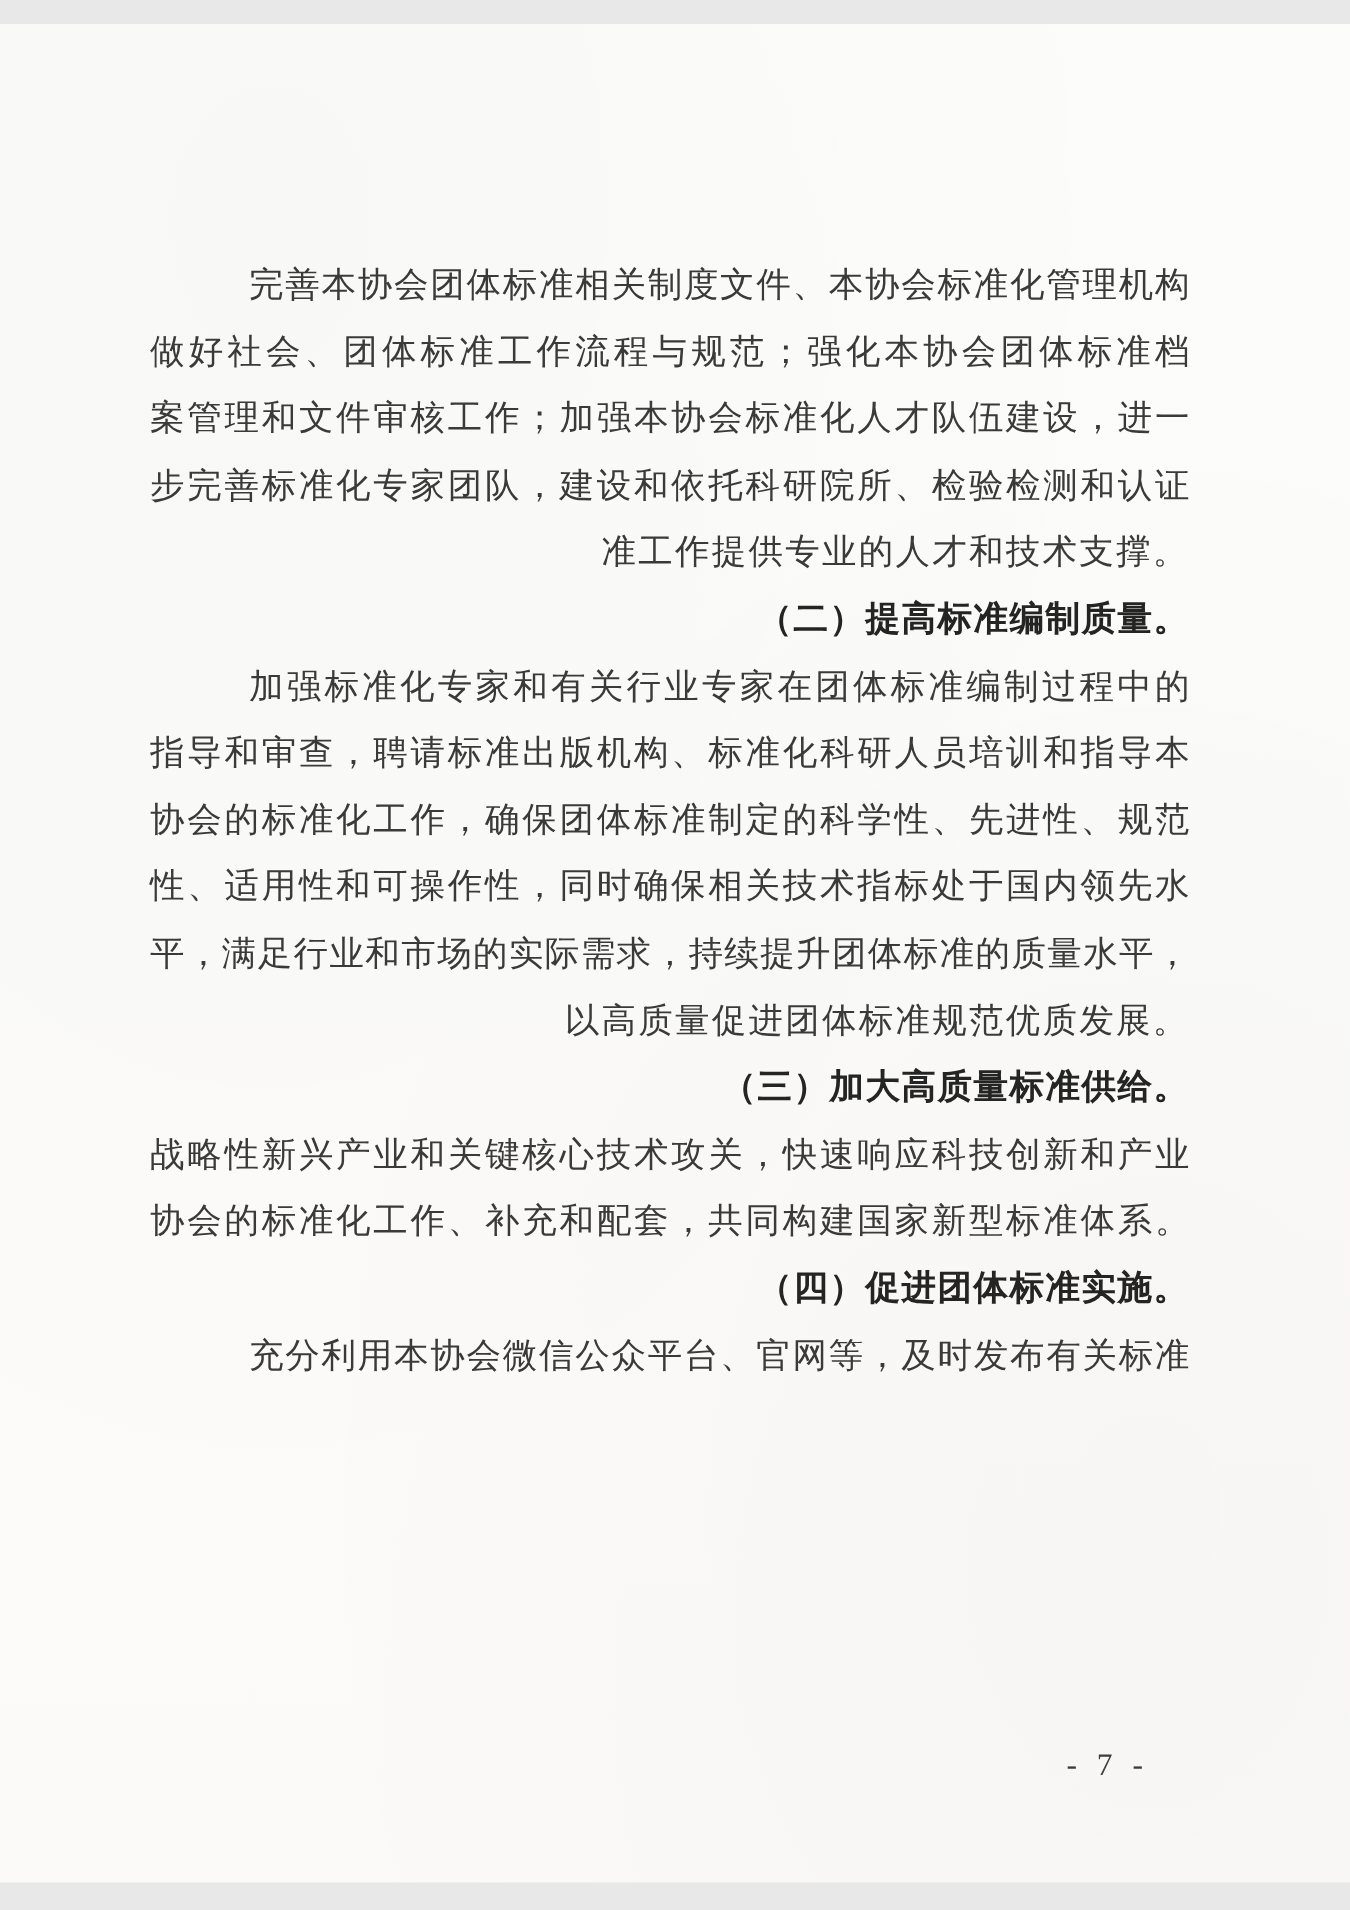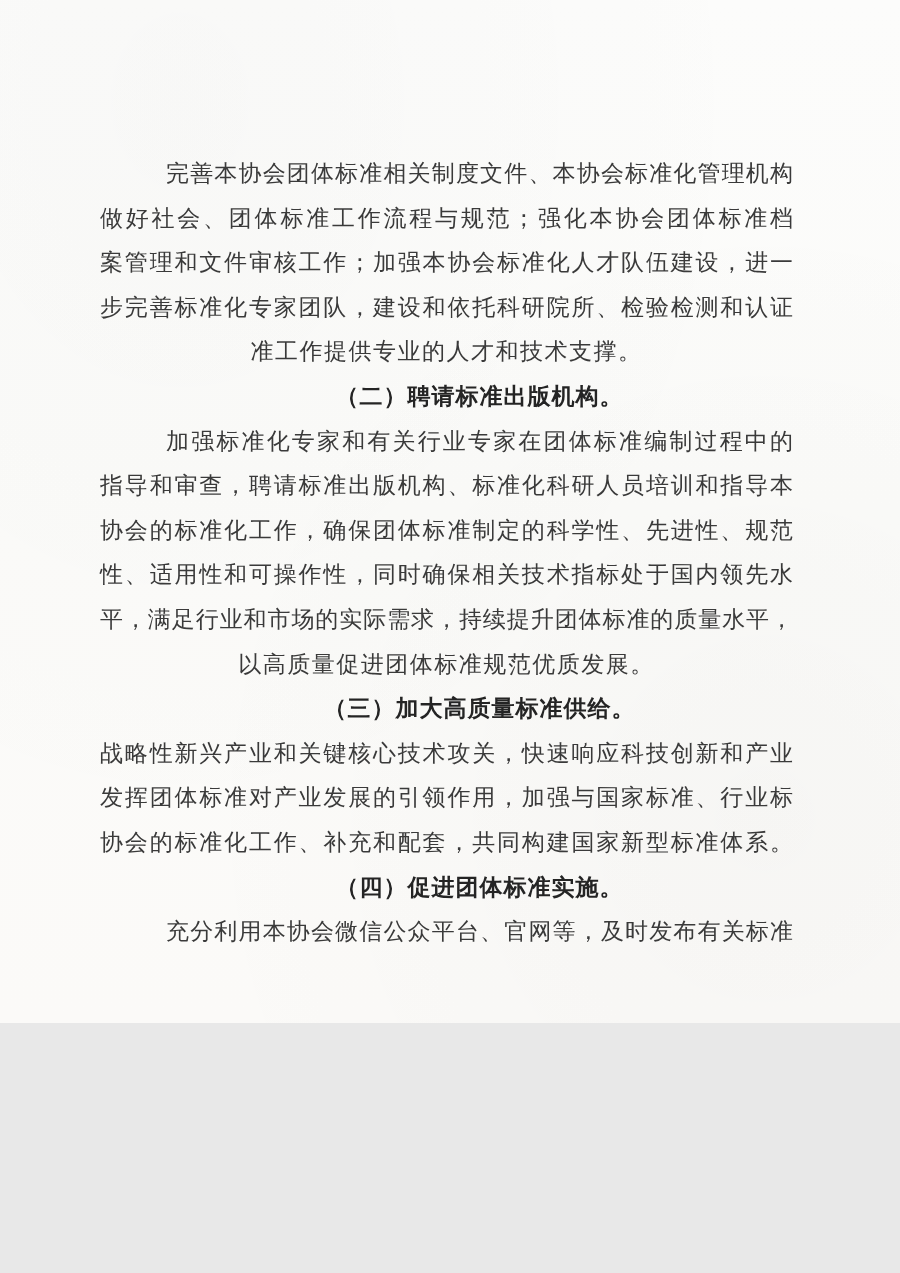--- a/index.html
+++ b/index.html
@@ -3,43 +3,43 @@
 <meta charset="utf-8">
 <style>
   html, body {
     margin: 0;
     padding: 0;
     background: #e8e8e8;
   }
   .page {
     position: relative;
     width: 900px;
-    height: 1023px;
-    margin: 0 auto;
+    height: 1239px;
+    margin: 16px auto;
     background:
       radial-gradient(ellipse at 20% 10%, rgba(0,0,0,0.015), transparent 60%),
       radial-gradient(ellipse at 85% 80%, rgba(0,0,0,0.02), transparent 55%),
       linear-gradient(180deg, #fcfcfb 0%, #fbfbf9 50%, #fbfaf8 100%);
     overflow: hidden;
     font-family: "Liberation Serif", "DejaVu Serif", serif;
     color: #333333;
   }
   .doc-body {
     position: absolute;
     left: 100px;
     top: 152px;
     width: 693px;
   }
   .line {
     line-height: 44.6px;
     height: 44.6px;
     font-size: 23px;
     color: #3a3a3a;
     white-space: nowrap;
-    text-align: center;
+    text-align: right;
     letter-spacing: 1.5px;
   }
   .line.fill {
     white-space: normal;
     text-align: justify;
     text-align-last: justify;
     letter-spacing: 0;
   }
   .line.indent {
     padding-left: 66px;
@@ -62,28 +62,27 @@
 </head>
 <body>
 
 <div class="page">
   <div class="doc-body" id="doc-body">
       <div class="line indent fill">完善本协会团体标准相关制度文件、本协会标准化管理机构</div>
       <div class="line fill">做好社会、团体标准工作流程与规范；强化本协会团体标准档</div>
       <div class="line fill">案管理和文件审核工作；加强本协会标准化人才队伍建设，进一</div>
       <div class="line fill">步完善标准化专家团队，建设和依托科研院所、检验检测和认证</div>
       <div class="line">准工作提供专业的人才和技术支撑。</div>
-      <div class="line heading indent">（二）聘请标准出版机构。</div>
+      <div class="line heading indent">（二）提高标准编制质量。</div>
       <div class="line indent fill">加强标准化专家和有关行业专家在团体标准编制过程中的</div>
       <div class="line fill">指导和审查，聘请标准出版机构、标准化科研人员培训和指导本</div>
       <div class="line fill">协会的标准化工作，确保团体标准制定的科学性、先进性、规范</div>
       <div class="line fill">性、适用性和可操作性，同时确保相关技术指标处于国内领先水</div>
       <div class="line fill">平，满足行业和市场的实际需求，持续提升团体标准的质量水平，</div>
       <div class="line">以高质量促进团体标准规范优质发展。</div>
       <div class="line heading indent">（三）加大高质量标准供给。</div>
       <div class="line fill">战略性新兴产业和关键核心技术攻关，快速响应科技创新和产业</div>
-      <div class="line fill">发挥团体标准对产业发展的引领作用，加强与国家标准、行业标</div>
       <div class="line fill">协会的标准化工作、补充和配套，共同构建国家新型标准体系。</div>
       <div class="line heading indent">（四）促进团体标准实施。</div>
       <div class="line indent fill">充分利用本协会微信公众平台、官网等，及时发布有关标准</div>
     </div>
   <div class="page-number">- 7 -</div>
 </div>
 
 </body></html>

